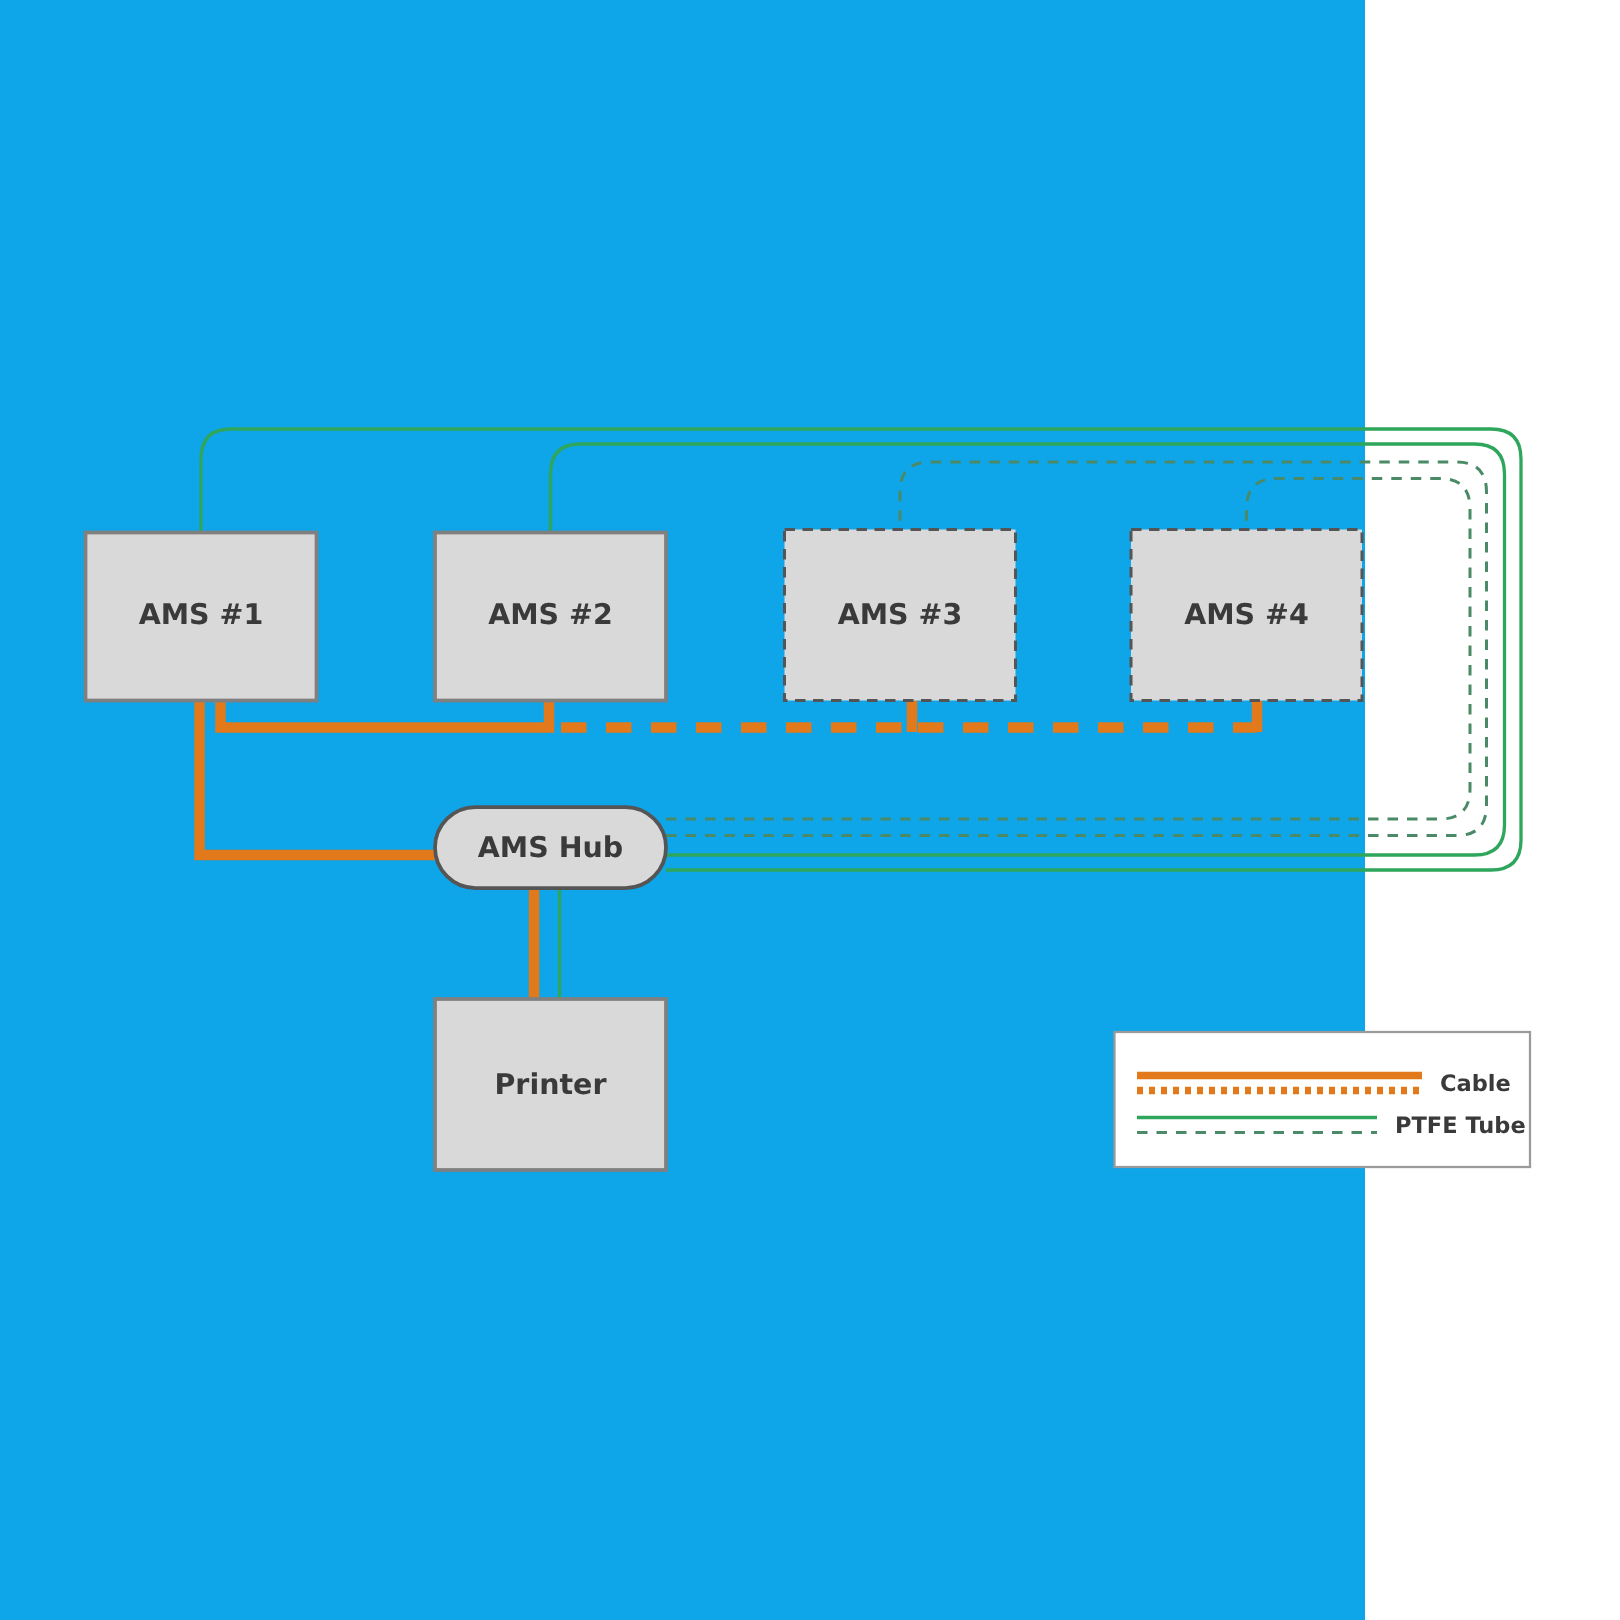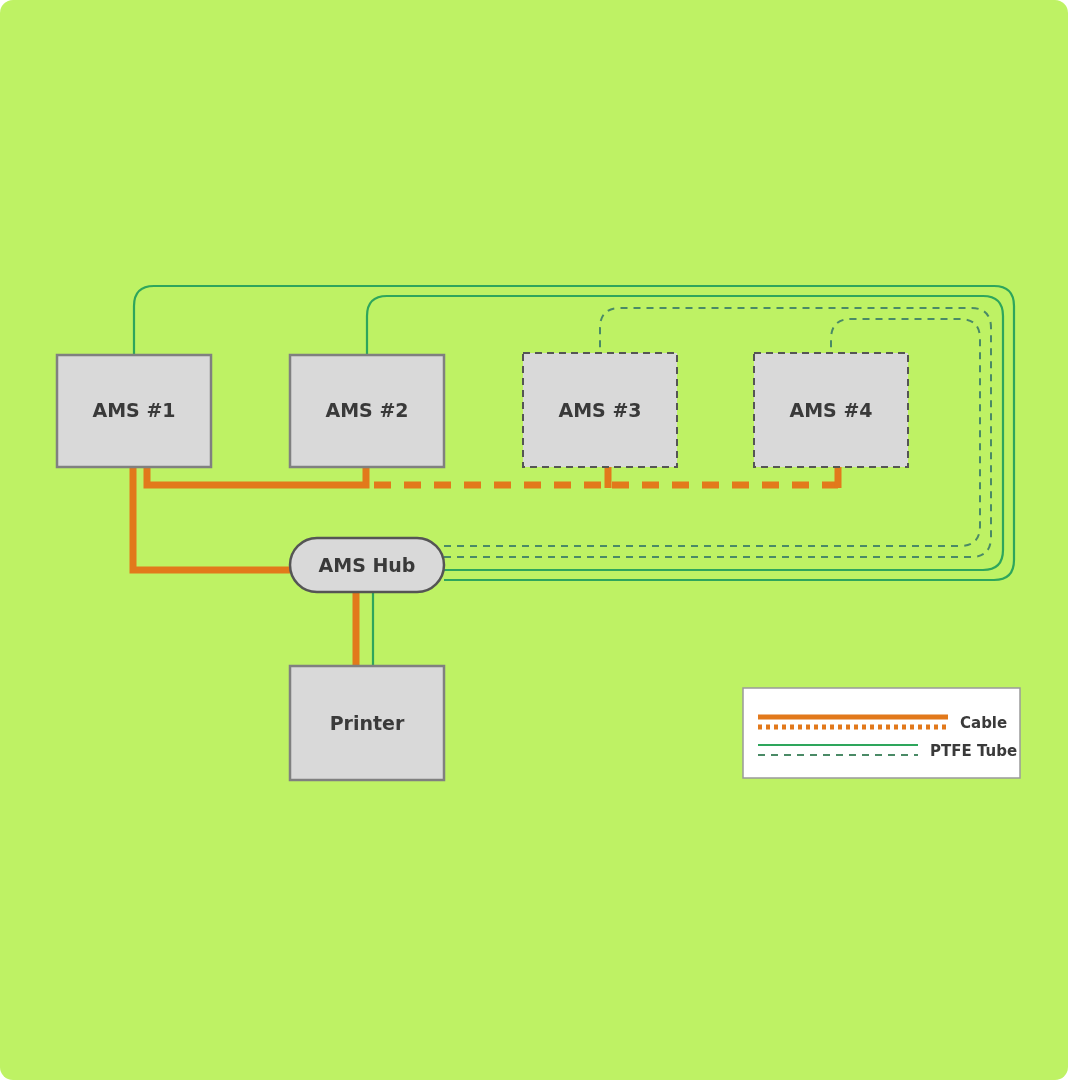--- a/index.html
+++ b/index.html
@@ -9,24 +9,23 @@
     background: #ffffff;
   }
   body {
     width: 1080px;
     height: 1080px;
     font-family: "DejaVu Sans", "Liberation Sans", sans-serif;
     overflow: hidden;
   }
   #stage {
     position: relative;
-    width: 1068px;
+    width: 910px;
     height: 1080px;
-    background: #bef264;
-    border-radius: 13px;
+    background: #0ea5e9;
   }
   #diagram {
     position: absolute;
     left: 0;
     top: 0;
     width: 1080px;
     height: 1080px;
   }
   .node-label {
     font-weight: bold;

